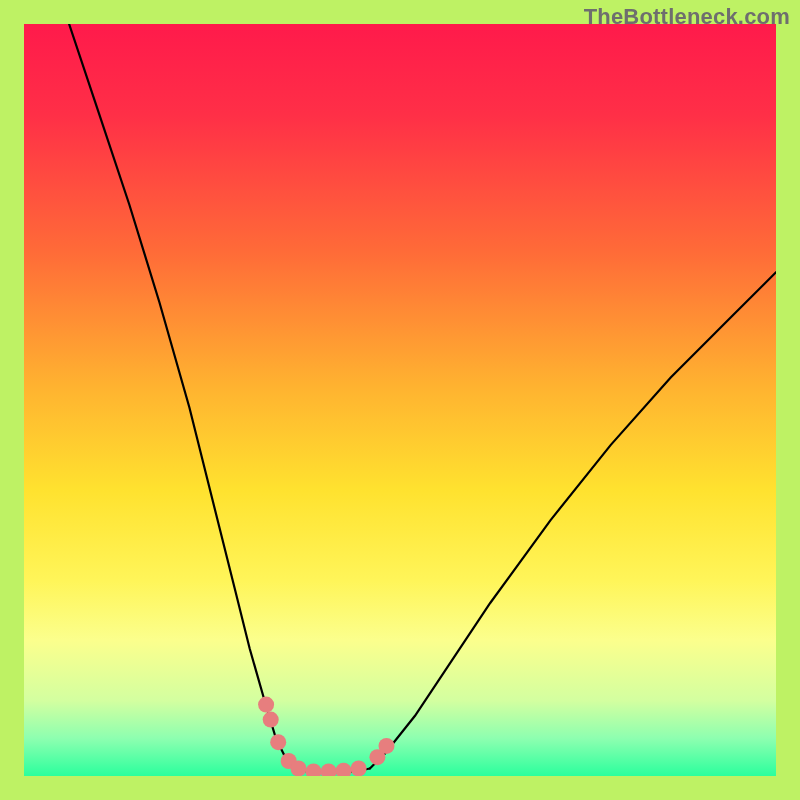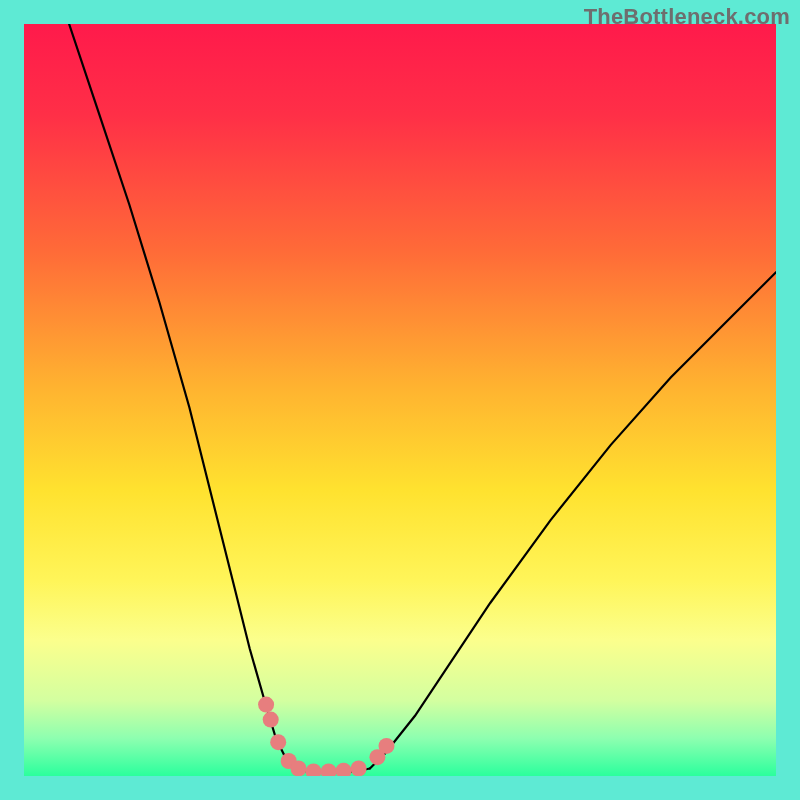--- a/index.html
+++ b/index.html
@@ -10,21 +10,21 @@
     background: #000;
     font-family: Arial, Helvetica, sans-serif;
     overflow: hidden;
   }
   .frame {
     position: absolute;
     left: 0;
     top: 0;
     width: 800px;
     height: 800px;
-    background: #5eead4;
+    background: #bef264;
   }
   .plot-area {
     position: absolute;
     left: 24px;
     top: 24px;
     width: 752px;
     height: 752px;
     
   }
   .watermark {

